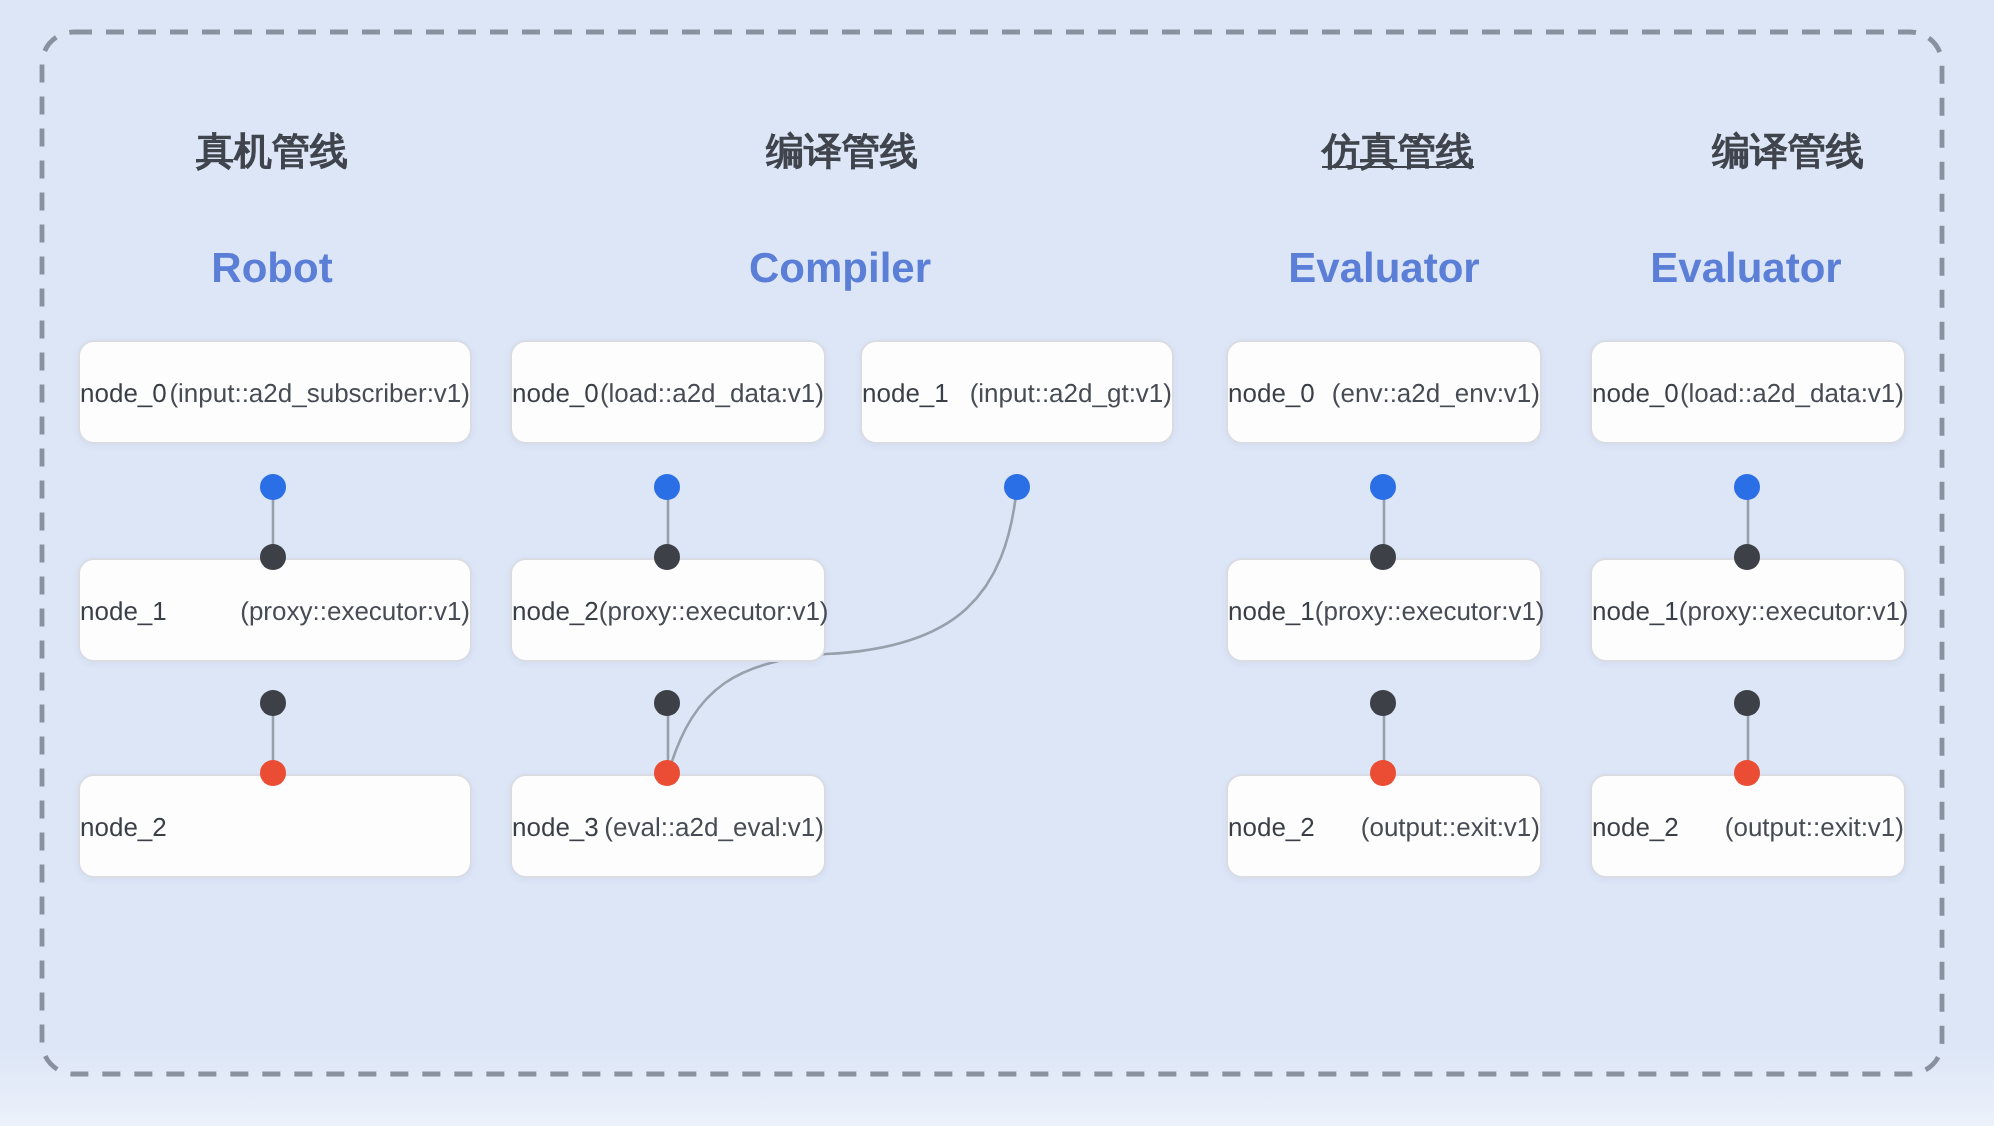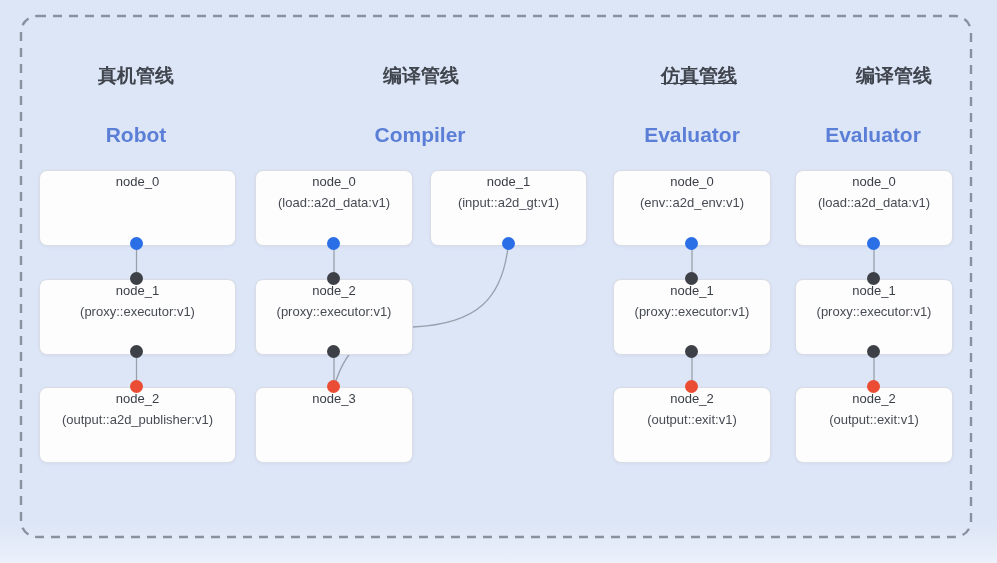--- a/index.html
+++ b/index.html
@@ -46,29 +46,29 @@
     z-index: 2;
     transform: translateX(-50%);
     font-size: 21px;
     font-weight: 700;
     color: #5b7ed7;
     white-space: nowrap;
   }
   .node-card {
     position: absolute;
     z-index: 2;
-    height: 76px;
+    height: 52px;
     background: #fdfdfe;
     border: 1px solid #d9dce2;
     border-radius: 8px;
     box-sizing: border-box;
     display: flex;
-    flex-direction: column;
+    flex-direction: row;
     align-items: center;
-    justify-content: flex-start;
+    justify-content: space-between;
     box-shadow: 0 1px 3px rgba(90, 105, 140, 0.07);
   }
   .node-name {
     font-size: 13px;
     line-height: 21px;
     color: #3a3e46;
     white-space: nowrap;
   }
   .node-type {
     font-size: 13px;
@@ -112,44 +112,45 @@
   <div class="title-en" style="left:420px; top:123px;">Compiler</div>
 
   <div class="title-zh" style="left:699px; top:63px;text-decoration:underline;">仿真管线</div>
   <div class="title-en" style="left:692px; top:123px;">Evaluator</div>
 
   <div class="title-zh" style="left:874px; top:63px;margin-left:20px;">编译管线</div>
   <div class="title-en" style="left:873px; top:123px;">Evaluator</div>
 
   <div class="node-card" style="left:39px; top:170px; width:197px;">
     <div class="node-name">node_0</div>
+    <div class="node-type">(input::a2d_subscriber:v1)</div>
   </div>
   <div class="node-card" style="left:39px; top:279px; width:197px;">
     <div class="node-name">node_1</div>
     <div class="node-type">(proxy::executor:v1)</div>
   </div>
   <div class="node-card" style="left:39px; top:387px; width:197px;">
     <div class="node-name">node_2</div>
-    <div class="node-type">(output::a2d_publisher:v1)</div>
   </div>
 
   <div class="node-card" style="left:255px; top:170px; width:158px;">
     <div class="node-name">node_0</div>
     <div class="node-type">(load::a2d_data:v1)</div>
   </div>
   <div class="node-card" style="left:430px; top:170px; width:157px;">
     <div class="node-name">node_1</div>
     <div class="node-type">(input::a2d_gt:v1)</div>
   </div>
   <div class="node-card" style="left:255px; top:279px; width:158px;">
     <div class="node-name">node_2</div>
     <div class="node-type">(proxy::executor:v1)</div>
   </div>
   <div class="node-card" style="left:255px; top:387px; width:158px;">
     <div class="node-name">node_3</div>
+    <div class="node-type">(eval::a2d_eval:v1)</div>
   </div>
 
   <div class="node-card" style="left:613px; top:170px; width:158px;">
     <div class="node-name">node_0</div>
     <div class="node-type">(env::a2d_env:v1)</div>
   </div>
   <div class="node-card" style="left:613px; top:279px; width:158px;">
     <div class="node-name">node_1</div>
     <div class="node-type">(proxy::executor:v1)</div>
   </div>

